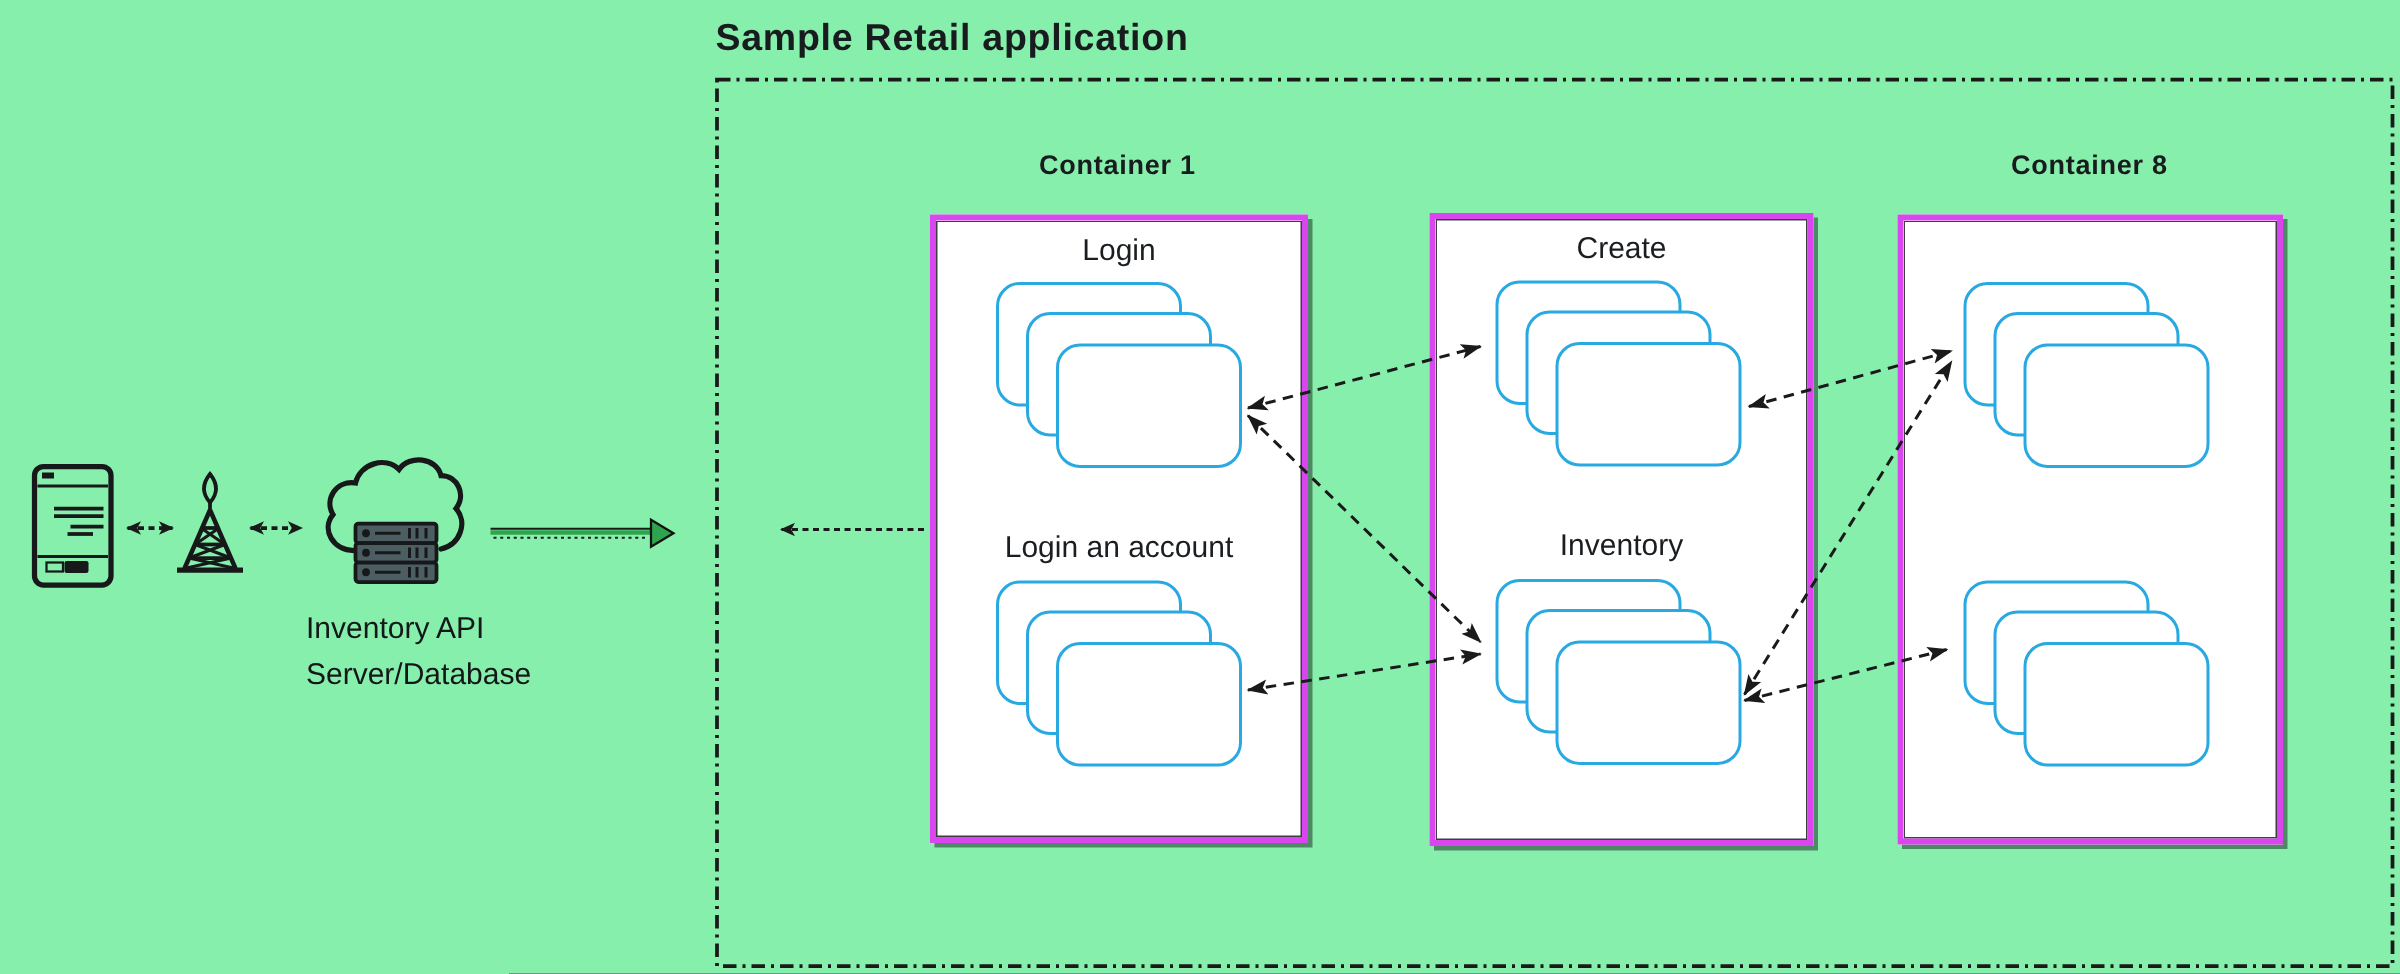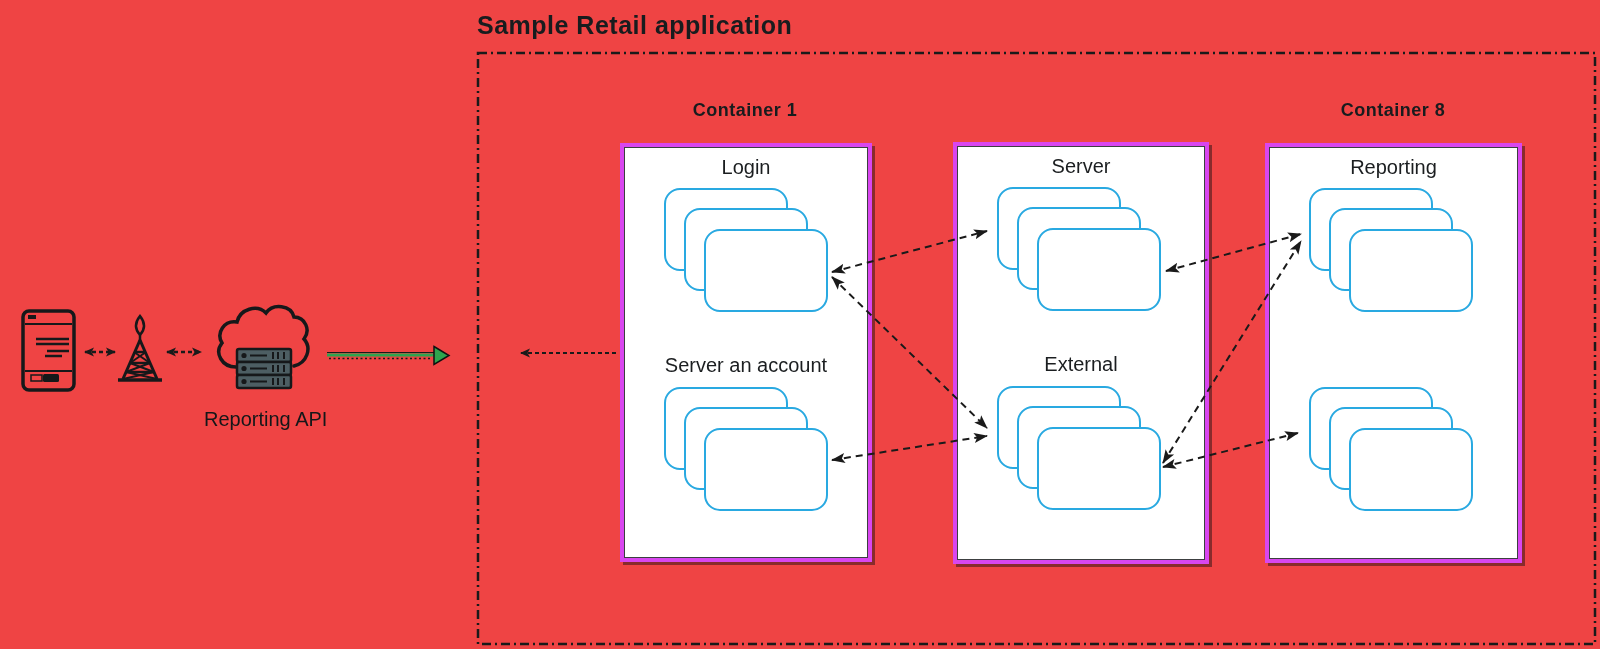--- a/index.html
+++ b/index.html
@@ -1,16 +1,16 @@
 <!DOCTYPE html>
 <html><head>
 <meta charset="utf-8">
 <style>
   html,body{margin:0;padding:0;background:#4d5e63;}
-  .canvas{position:relative;width:1600px;height:649px;background:#ef4444;
+  .canvas{position:relative;width:1600px;height:649px;background:#86efac;
           font-family:"Liberation Sans",sans-serif;overflow:hidden;}
   .diagram-title{position:absolute;left:477px;top:11px;font-size:25px;font-weight:bold;
                  color:#181c1e;letter-spacing:.5px;}
   .external-label{position:absolute;left:204px;top:404px;font-size:20px;line-height:31px;
                   color:#141719;}
   .container-title{position:absolute;top:100px;font-size:18px;font-weight:bold;color:#181c1e;
                    text-align:center;letter-spacing:.5px;}
   #c1t{left:620px;width:250px;} #c2t{left:953px;width:255px;} #c3t{left:1265px;width:256px;}
   .container{position:absolute;background:#ffffff;border:4px solid #d946ef;box-sizing:border-box;
              box-shadow:3px 3px 0 rgba(10,14,15,.45), inset 0 0 0 1px #3c3f40;}
@@ -27,58 +27,58 @@
   svg.overlay{position:absolute;left:0;top:0;z-index:6;pointer-events:none;}
 </style>
 </head>
 <body>
 
 <div class="canvas">
 
   <div class="diagram-title">Sample Retail application</div>
 
   <div class="external-label">
-    <div>Reporting API</div>
+    <div>Inventory API</div>
+    <div>Server/Database</div>
   </div>
 
   <div class="container-title" id="c1t">Container 1</div>
   <div class="container-title" id="c3t">Container 8</div>
 
   <div class="container" id="c1">
     <div class="service-label sl1">Login</div>
     <div class="stack st1">
       <div class="card c-back"></div>
       <div class="card c-mid"></div>
       <div class="card c-front"></div>
     </div>
-    <div class="service-label sl2">Server an account</div>
+    <div class="service-label sl2">Login an account</div>
     <div class="stack st2">
       <div class="card c-back"></div>
       <div class="card c-mid"></div>
       <div class="card c-front"></div>
     </div>
   </div>
 
   <div class="container" id="c2">
-    <div class="service-label sl1">Server</div>
+    <div class="service-label sl1">Create</div>
     <div class="stack st1">
       <div class="card c-back"></div>
       <div class="card c-mid"></div>
       <div class="card c-front"></div>
     </div>
-    <div class="service-label sl2">External</div>
+    <div class="service-label sl2">Inventory</div>
     <div class="stack st2">
       <div class="card c-back"></div>
       <div class="card c-mid"></div>
       <div class="card c-front"></div>
     </div>
   </div>
 
   <div class="container" id="c3">
-    <div class="service-label sl1">Reporting</div>
     <div class="stack st1">
       <div class="card c-back"></div>
       <div class="card c-mid"></div>
       <div class="card c-front"></div>
     </div>
     <div class="stack st2">
       <div class="card c-back"></div>
       <div class="card c-mid"></div>
       <div class="card c-front"></div>
     </div>

